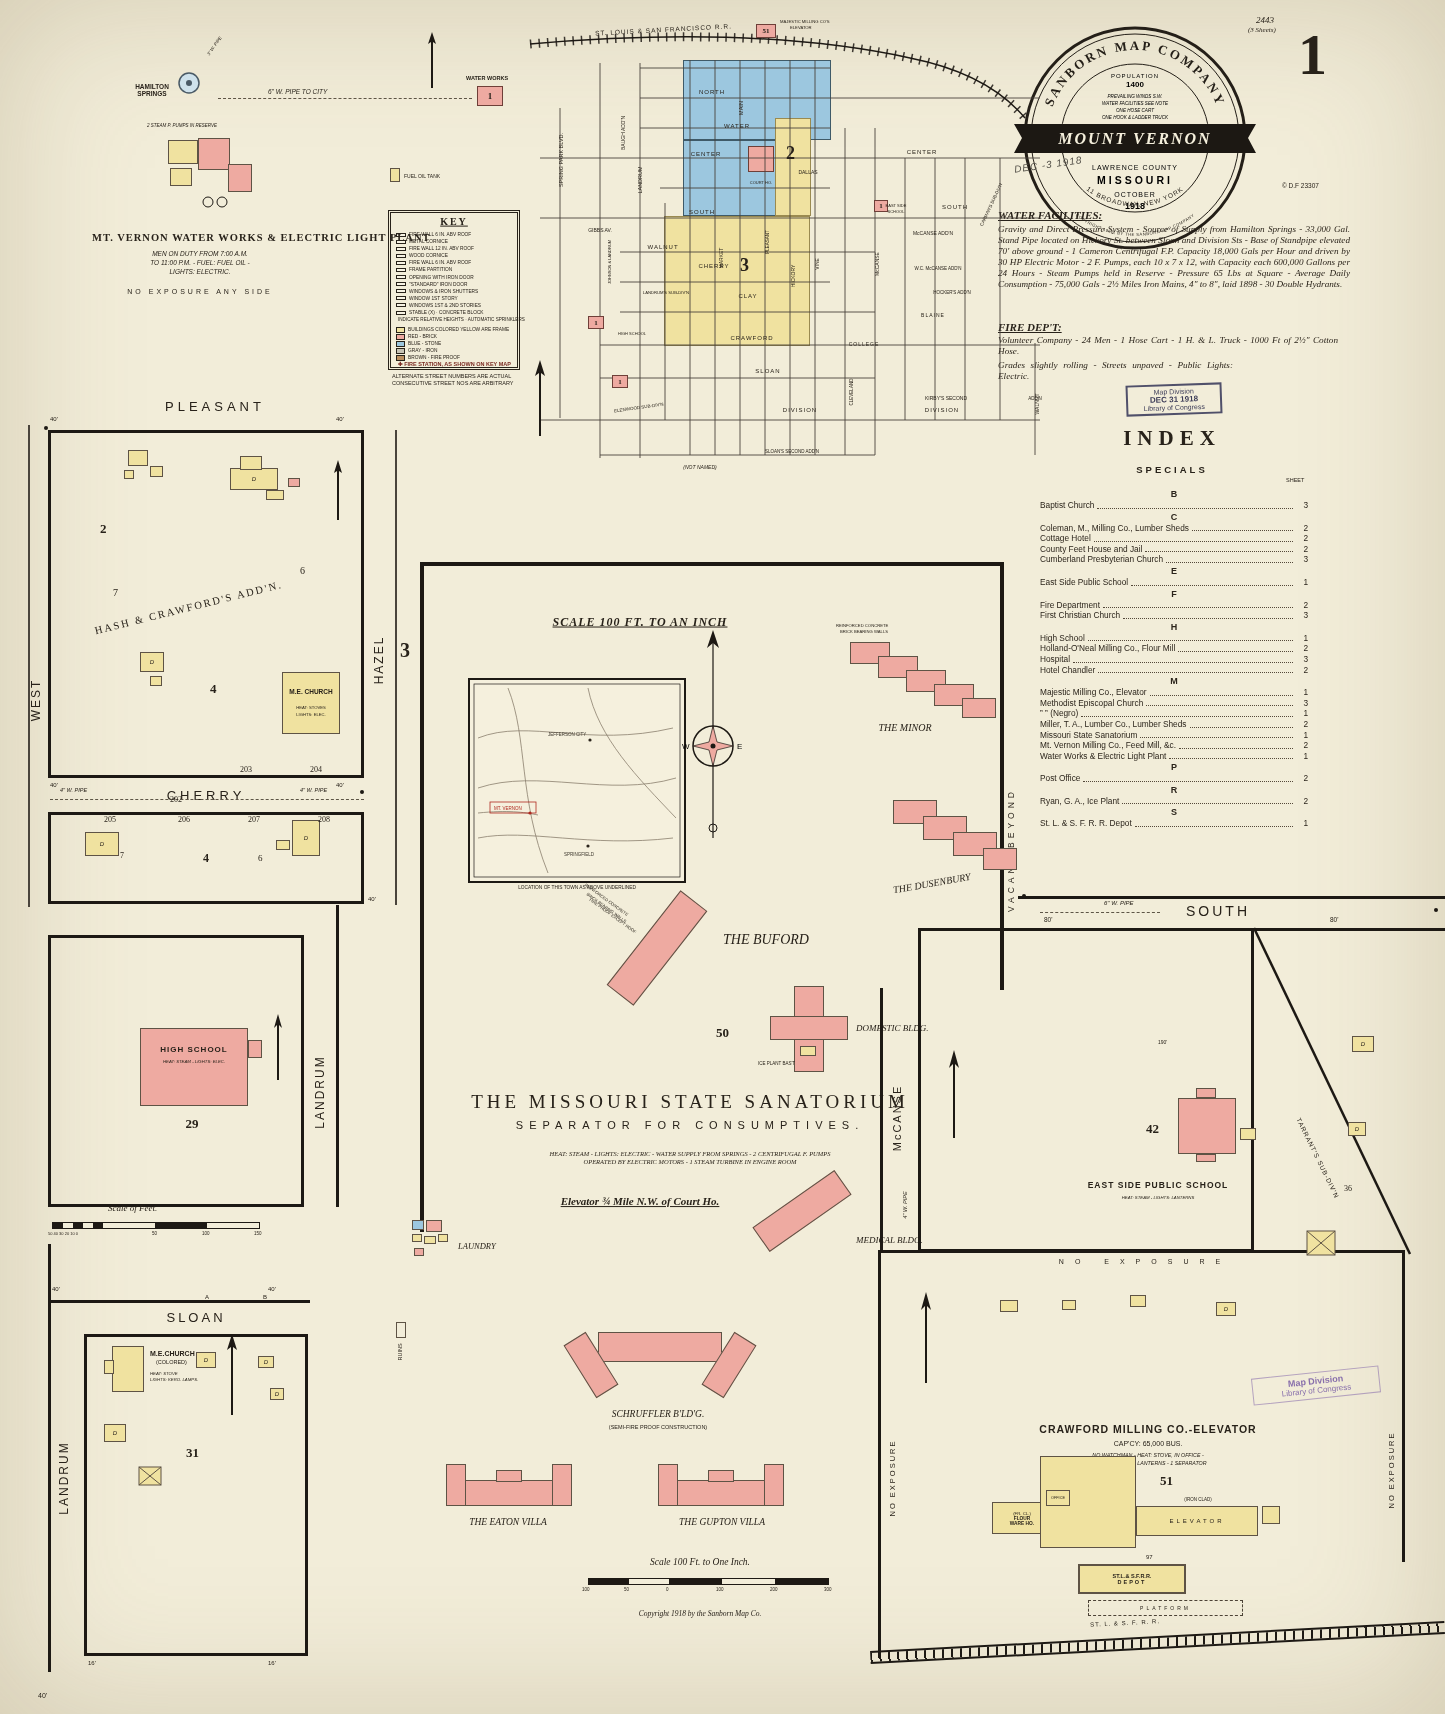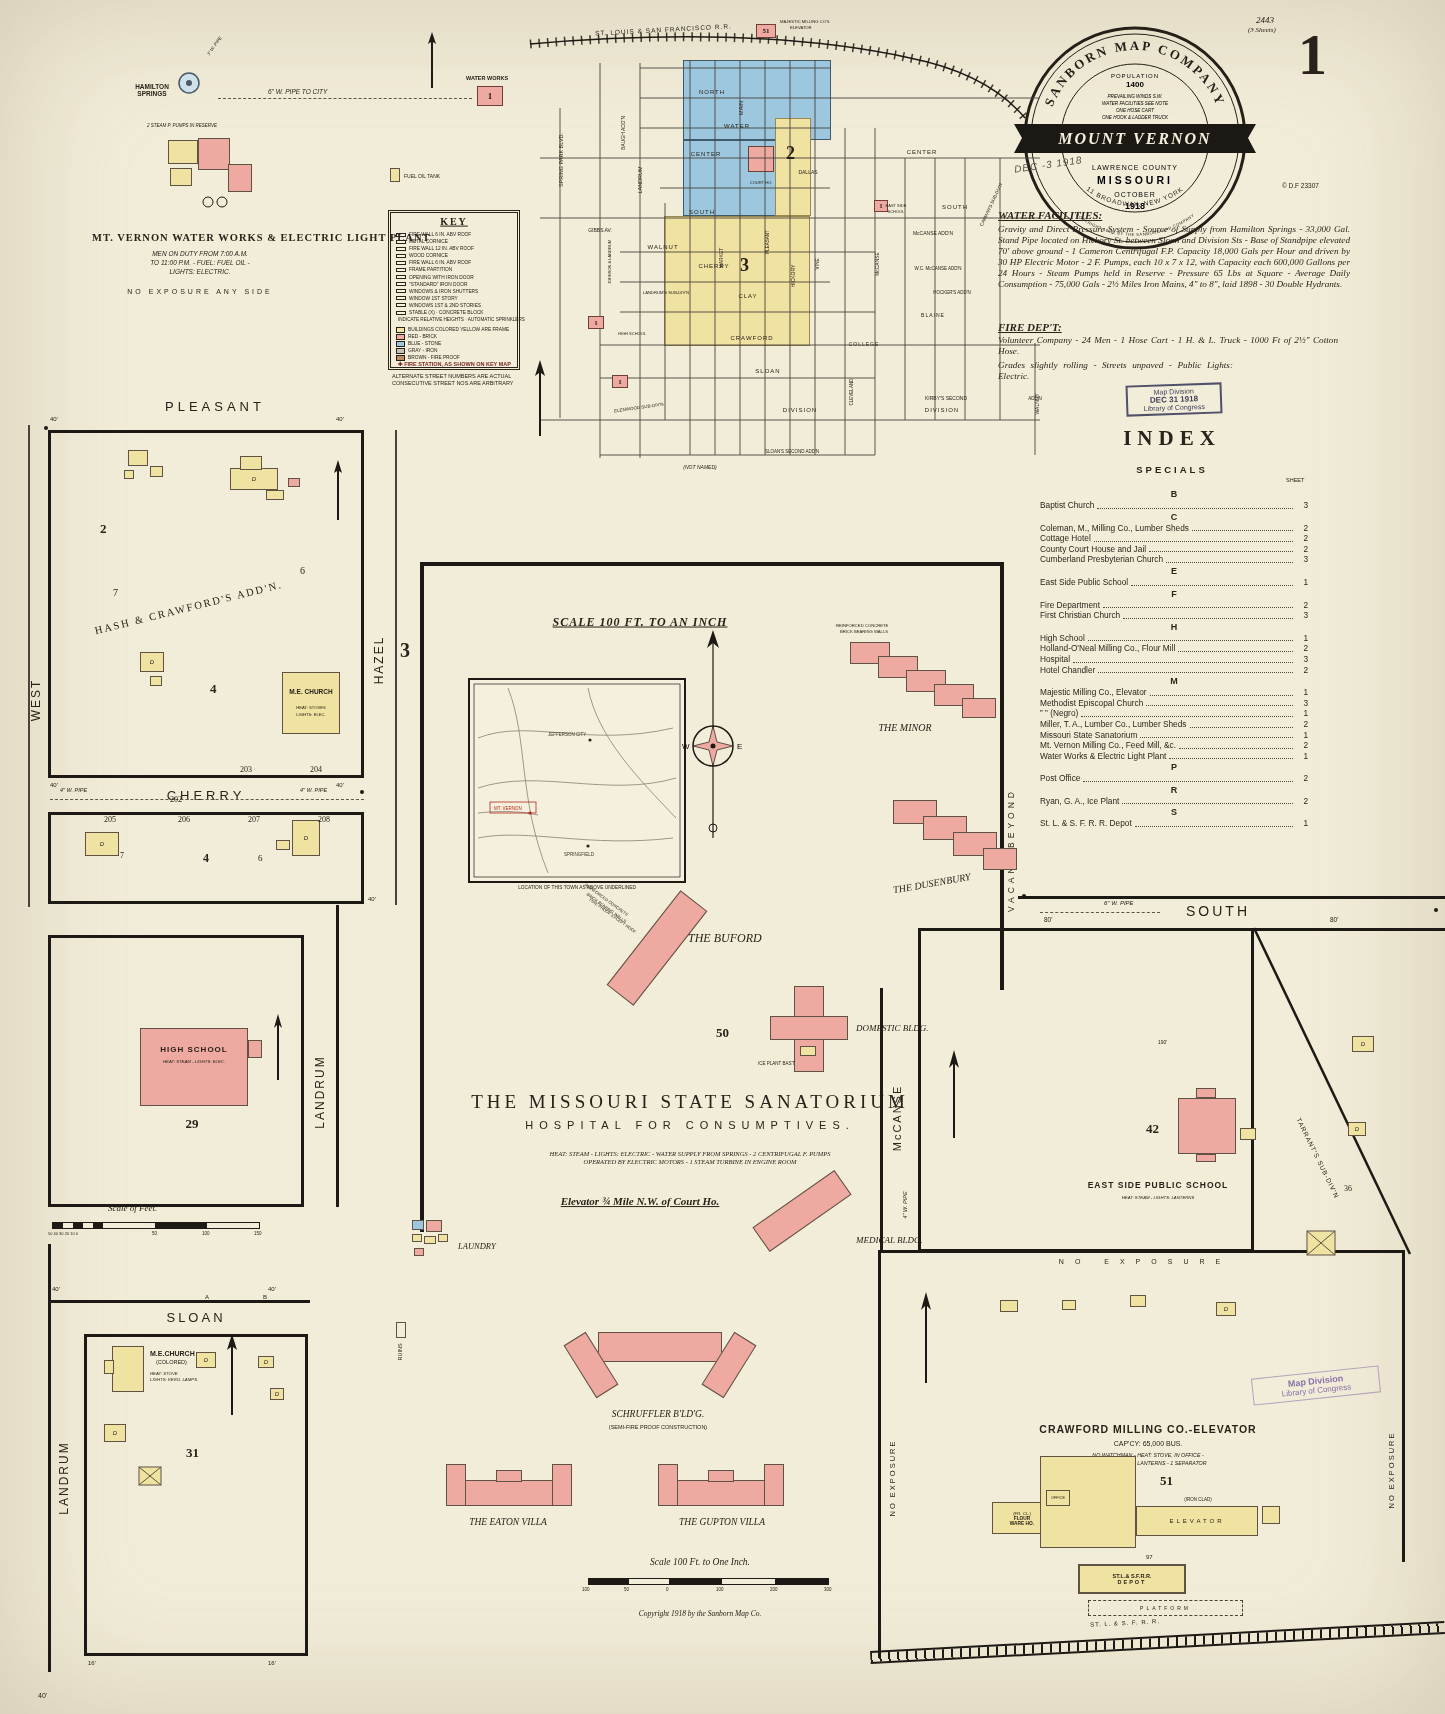--- a/index.html
+++ b/index.html
@@ -115,21 +115,21 @@
         <span class="ixsheet">2</span>
       </div>
 
       <div class="ixrow ent">
         <span class="ixname">Cottage Hotel</span>
         <span class="ixdots"></span>
         <span class="ixsheet">2</span>
       </div>
 
       <div class="ixrow ent">
-        <span class="ixname">County Court House and Jail</span>
+        <span class="ixname">County Feet House and Jail</span>
         <span class="ixdots"></span>
         <span class="ixsheet">2</span>
       </div>
 
       <div class="ixrow ent">
         <span class="ixname">Cumberland Presbyterian Church</span>
         <span class="ixdots"></span>
         <span class="ixsheet">3</span>
       </div>
 
@@ -608,21 +608,21 @@
   <div class="bld pink" style="left:962px;top:698px;width:34px;height:20px"></div>
   <div class="lbl ser i hc" style="left:905px;top:728px;font-size:10px">THE MINOR</div>
   <div class="lbl" style="left:836px;top:624px;font-size:4.2px">REINFORCED CONCRETE</div>
   <div class="lbl" style="left:840px;top:630px;font-size:4.2px">BRICK BEARING WALLS</div>
   <div class="bld pink" style="left:893px;top:800px;width:44px;height:24px"></div>
   <div class="bld pink" style="left:923px;top:816px;width:44px;height:24px"></div>
   <div class="bld pink" style="left:953px;top:832px;width:44px;height:24px"></div>
   <div class="bld pink" style="left:983px;top:848px;width:34px;height:22px"></div>
   <div class="lbl ser i hc" style="left:932px;top:884px;font-size:10px;transform:translate(-50%,-50%) rotate(-10deg)">THE DUSENBURY</div>
   <div class="bld pink" style="left:640px;top:888px;width:34px;height:120px;transform:rotate(38deg)"></div>
-  <div class="lbl ser i" style="left:688px;top:932px;font-size:12px">THE BUFORD</div>
+  <div class="lbl ser i" style="left:723px;top:932px;font-size:14px">THE BUFORD</div>
   <div class="lbl" style="left:580px;top:898px;font-size:4.2px;transform:rotate(36deg)">REINFORCED CONCRETE</div>
   <div class="lbl" style="left:582px;top:906px;font-size:4.2px;transform:rotate(36deg)">BRICK BEARING WALLS</div>
   <div class="lbl" style="left:584px;top:914px;font-size:4.2px;transform:rotate(36deg)">FIRE PROOF EXCEPT ROOF</div>
   <div class="bld pink" style="left:794px;top:986px;width:30px;height:86px"></div>
   <div class="bld pink" style="left:770px;top:1016px;width:78px;height:24px"></div>
   <div class="bld yellow" style="left:800px;top:1046px;width:16px;height:10px"></div>
   <div class="lbl ser i" style="left:856px;top:1024px;font-size:9px">DOMESTIC BLDG.</div>
   <div class="lbl" style="left:758px;top:1062px;font-size:4.5px">ICE PLANT BAS'T</div>
   <div class="lbl ser b" style="left:716px;top:1026px;font-size:13px">50</div>
   <div class="bld pink" style="left:752px;top:1196px;width:100px;height:30px;transform:rotate(-35deg)"></div>
@@ -630,21 +630,21 @@
   <div class="bld blue" style="left:412px;top:1220px;width:12px;height:10px"></div>
   <div class="bld pink" style="left:426px;top:1220px;width:16px;height:12px"></div>
   <div class="bld yellow" style="left:412px;top:1234px;width:10px;height:8px"></div>
   <div class="bld yellow" style="left:424px;top:1236px;width:12px;height:8px"></div>
   <div class="bld yellow" style="left:438px;top:1234px;width:10px;height:8px"></div>
   <div class="bld pink" style="left:414px;top:1248px;width:10px;height:8px"></div>
   <div class="lbl ser i" style="left:458px;top:1242px;font-size:8.5px">LAUNDRY</div>
   <div class="bld" style="left:396px;top:1322px;width:10px;height:16px;background:transparent"></div>
   <div class="lbl vc" style="left:401px;top:1352px;font-size:5.5px">RUINS</div>
   <div class="lbl ser ls4 hc" style="left:690px;top:1102px;font-size:19px">THE MISSOURI STATE SANATORIUM</div>
-  <div class="lbl ls6 hc" style="left:690px;top:1126px;font-size:11px">HOSPITAL FOR CONSUMPTIVES.</div>
+  <div class="lbl ls6 hc" style="left:690px;top:1126px;font-size:11px">SEPARATOR FOR CONSUMPTIVES.</div>
   <div class="par hc" style="left:690px;top:1158px;width:310px;font-size:6.5px;line-height:8px;white-space:normal;text-align:center">HEAT: STEAM - LIGHTS: ELECTRIC - WATER SUPPLY FROM SPRINGS - 2 CENTRIFUGAL F. PUMPS OPERATED BY ELECTRIC MOTORS - 1 STEAM TURBINE IN ENGINE ROOM</div>
   <div class="lbl ser i b u hc" style="left:640px;top:1202px;font-size:11px">Elevator ¾ Mile N.W. of Court Ho.</div>
 
   <div class="frame" style="left:48px;top:935px;width:256px;height:272px"></div>
   <div class="vline" style="left:336px;top:905px;width:3px;height:302px"></div>
   <div class="lbl ls2 vc" style="left:320px;top:1092px;font-size:12px">LANDRUM</div>
   <div class="bld pink" style="left:140px;top:1028px;width:108px;height:78px"></div>
   <div class="bld pink" style="left:248px;top:1040px;width:14px;height:18px"></div>
   <div class="lbl b ls1 hc" style="left:194px;top:1050px;font-size:8px">HIGH SCHOOL</div>
   <div class="lbl i hc" style="left:194px;top:1062px;font-size:4.3px">HEAT: STEAM - LIGHTS: ELEC.</div>

